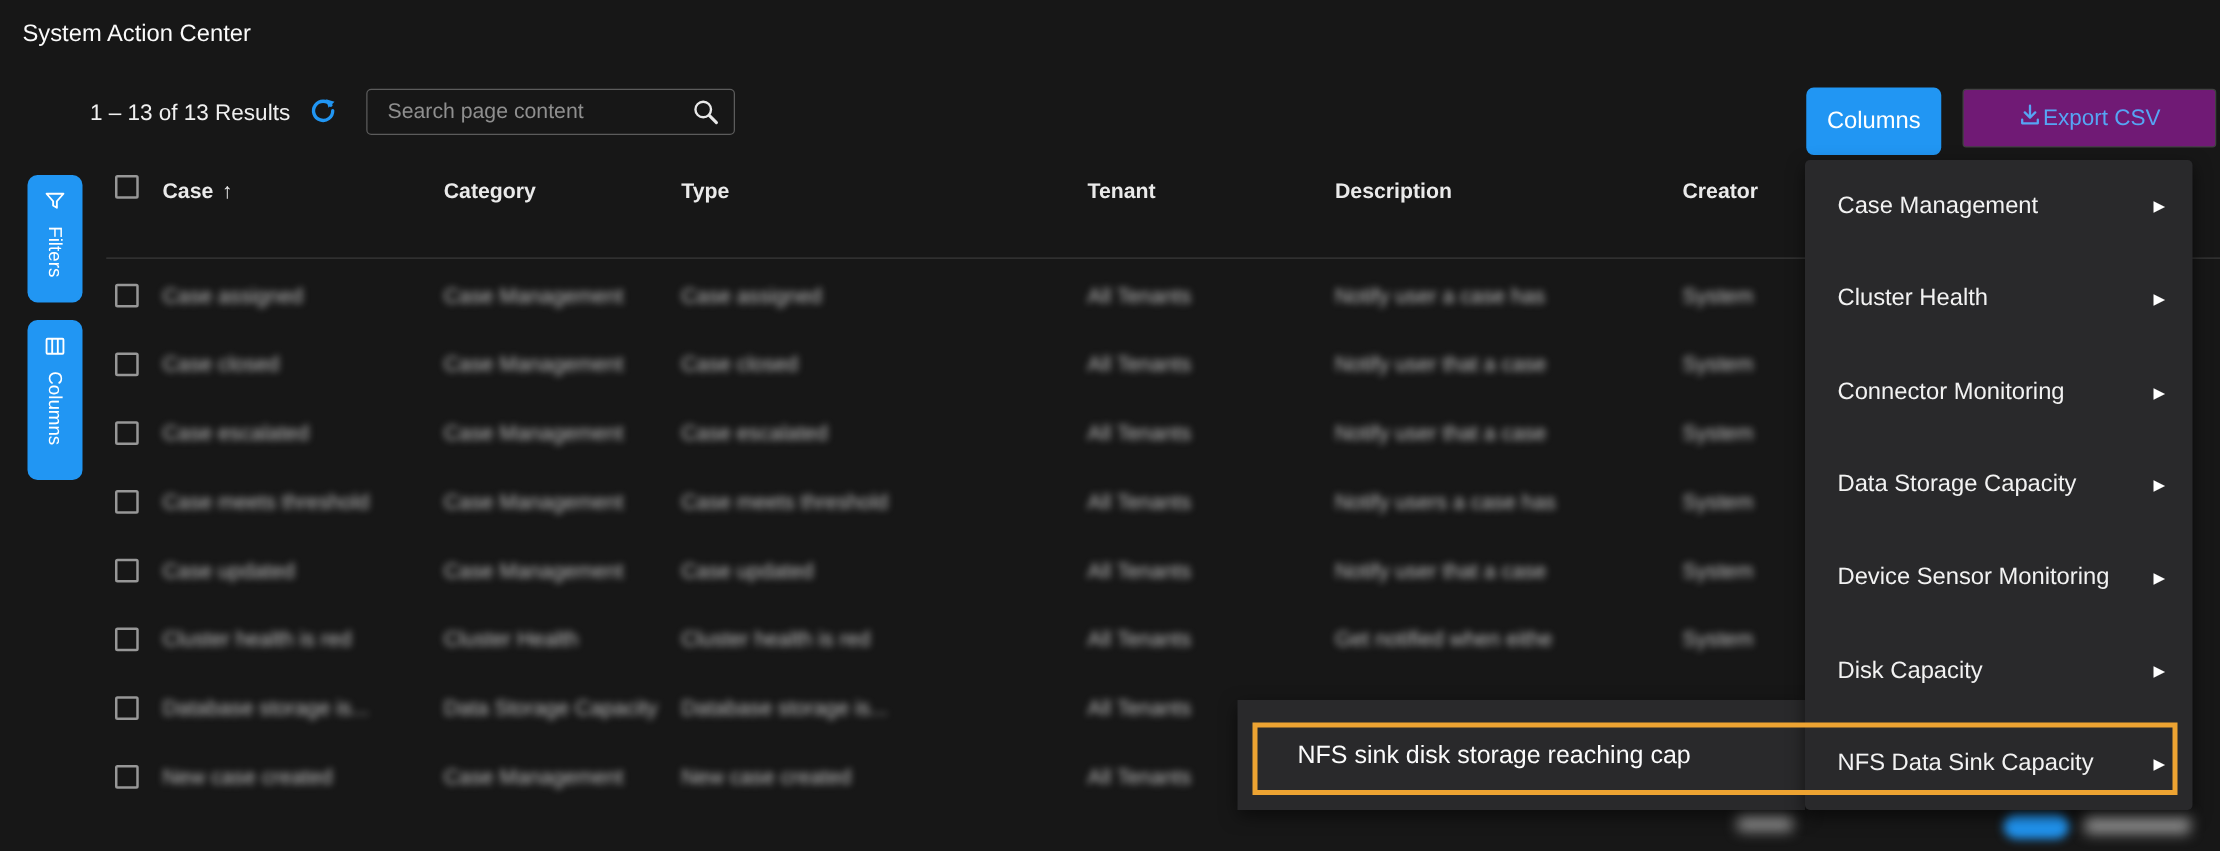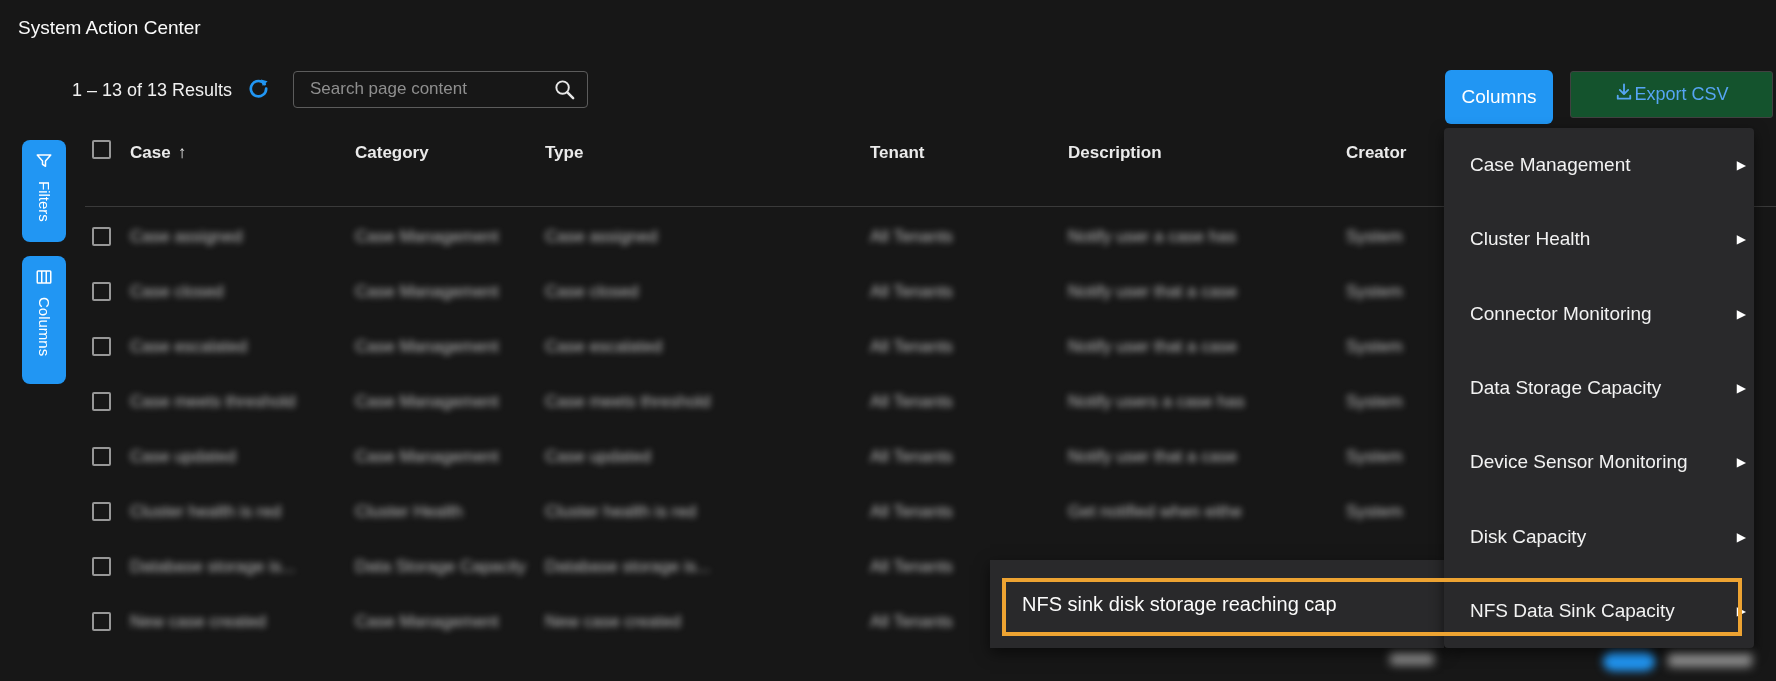--- a/index.html
+++ b/index.html
@@ -22,21 +22,21 @@
   }
   .search-wrap input::placeholder { color:#8f8f8f; }
   .search-icon { position:absolute; right:12px; top:7px; }
   .create-btn {
     position:absolute; left:1445px; top:70px; width:108px; height:54px;
     background:#2196f3; color:#fff; border:none; border-radius:6px; font-size:19px;
     font-family:"Liberation Sans",sans-serif; cursor:pointer;
   }
   .export-btn {
     position:absolute; left:1570px; top:71px; width:203px; height:47px;
-    background:#14532d; border:1px solid #414141; border-radius:3px; cursor:pointer;
+    background:#701a75; border:1px solid #414141; border-radius:3px; cursor:pointer;
     display:flex; align-items:center; justify-content:center; 
     color:#56a5f4; font-size:18px; font-family:"Liberation Sans",sans-serif;
   }
   
   .side-tab {
     position:absolute; left:22px; width:44px; background:#2196f3; border:none; border-radius:8px;
     display:flex; flex-direction:column; align-items:center; padding-top:12px; gap:8px; cursor:pointer;
   }
   .side-tab .vlabel { writing-mode:vertical-rl; color:#fff; font-size:15px; font-family:"Liberation Sans",sans-serif; }
   .tab-filters { top:140px; height:102px; }
@@ -55,30 +55,30 @@
   .trow .cbx { position:absolute; left:92px; top:17px; }
   .trow .cell { position:absolute; top:17px; font-size:17px; color:#bdbdbd; filter:blur(3px); white-space:nowrap; }
   
   .create-menu {
     position:absolute; left:1444px; top:128px; width:310px; height:520px;
     background:#29292b; border-radius:4px; box-shadow:0 5px 14px rgba(0,0,0,.55);
     display:flex; flex-direction:column; z-index:20;
   }
   .menu-item {
     flex:1; display:flex; align-items:center; justify-content:space-between;
-    padding:0 8px 0 26px; font-size:19px; color:#f2f2f2; cursor:pointer;
+    padding:0 22px 0 26px; font-size:19px; color:#f2f2f2; cursor:pointer;
   }
   .menu-item .arrow { font-size:12px; color:#fff; }
   
   .submenu {
     position:absolute; left:990px; top:560px; width:454px; height:88px;
     background:#29292b; box-shadow:0 5px 14px rgba(0,0,0,.55); z-index:10;
     display:flex; align-items:center;
   }
-  .submenu-item { padding-left:32px; font-size:20px; color:#fbfbfb; cursor:pointer; white-space:nowrap; }
+  .submenu-item { padding-left:48px; font-size:20px; color:#fbfbfb; cursor:pointer; white-space:nowrap; }
   
   .highlight-rect {
     position:absolute; left:1002px; top:578px; width:740px; height:58px;
     border:4px solid #eda332; z-index:30; pointer-events:none; background:transparent;
   }
   
   .blob { position:absolute; filter:blur(5px); border-radius:3px; }
   .blob-creator { left:1390px; top:652px; width:44px; height:13px; background:#8d8d8d; }
   .status-toggle { left:1603px; top:651px; width:52px; height:20px; background:#2196f3; border-radius:10px; filter:blur(4px); position:absolute; cursor:pointer; border:none; }
   .blob-status-label { left:1668px; top:652px; width:84px; height:15px; background:#909090; }

